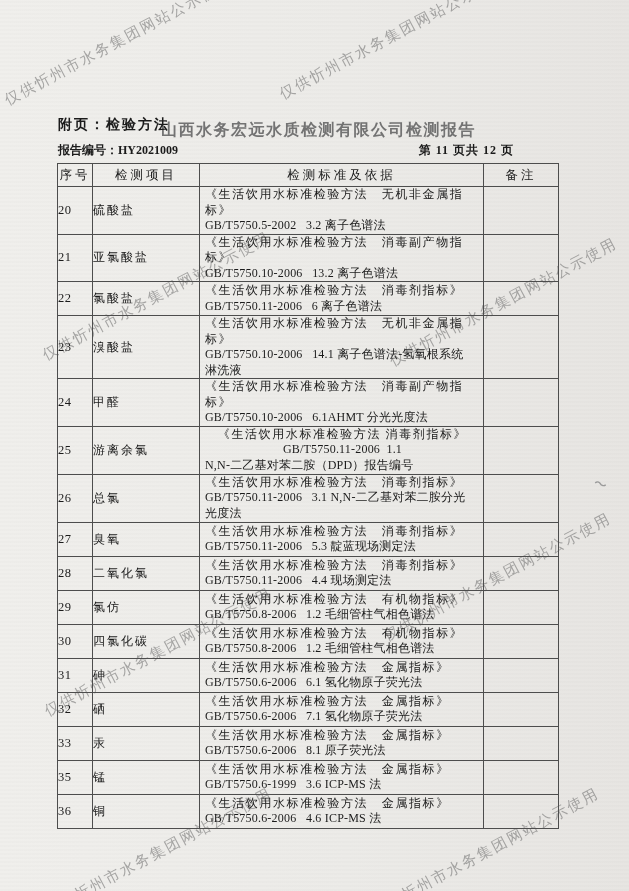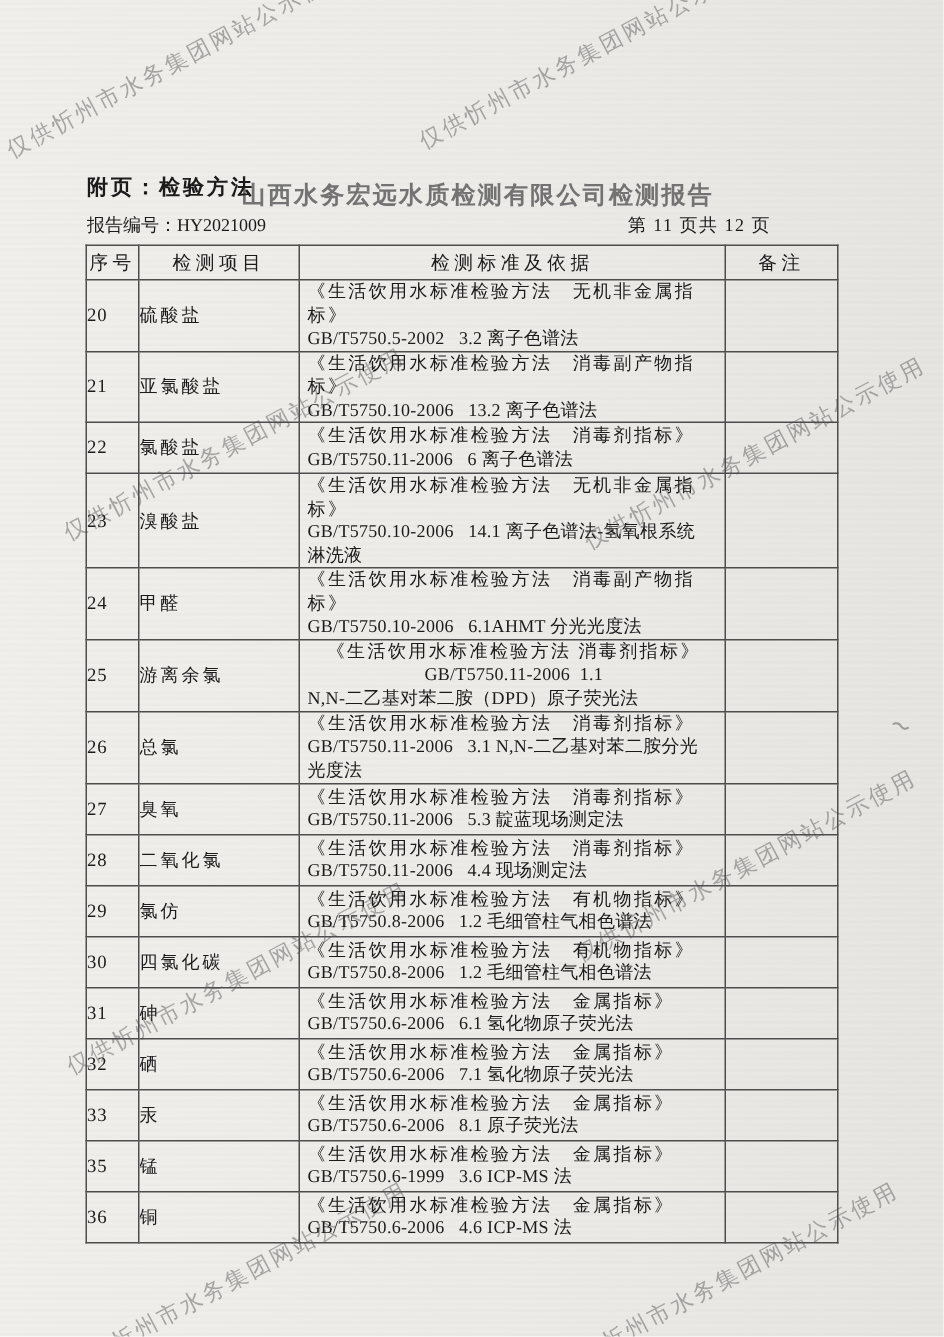--- a/index.html
+++ b/index.html
@@ -35,21 +35,21 @@
     color:#737373;
     margin-top:44px;
   }
   .doc-subtitle{
     position:absolute;left:58px;top:116px;
     font-size:14px;font-weight:bold;letter-spacing:2px;
   }
   .report-line{
     position:absolute;left:58px;top:142px;width:500px;
     display:flex;justify-content:space-between;align-items:flex-end;
-    font-size:12px;font-weight:normal;
+    font-size:12px;font-weight:bold;
   }
   .report-line .page-info{padding-right:44px;letter-spacing:1px;}
   
   table.report{
     position:absolute;left:57px;top:163px;
     border-collapse:collapse;
     table-layout:fixed;
     width:501px;
     background:transparent;
   }
@@ -173,21 +173,21 @@
           <div class="ln">GB/T5750.10-2006   6.1AHMT 分光光度法</div>
         </td>
         <td class="c-remark"></td>
       </tr>
       <tr class="r3">
         <td class="c-no">25</td>
         <td class="c-item">游离余氯</td>
         <td class="c-std">
           <div class="ln book ctr">《生活饮用水标准检验方法 消毒剂指标》</div>
           <div class="ln ctr">GB/T5750.11-2006  1.1</div>
-          <div class="ln">N,N-二乙基对苯二胺（DPD）原子荧光法</div>
+          <div class="ln">N,N-二乙基对苯二胺（DPD）报告编号</div>
         </td>
         <td class="c-remark"></td>
       </tr>
       <tr class="r3">
         <td class="c-no">26</td>
         <td class="c-item">总氯</td>
         <td class="c-std">
           <div class="ln book">《生活饮用水标准检验方法　消毒剂指标》</div>
           <div class="ln">GB/T5750.11-2006   3.1 N,N-二乙基对苯二胺分光</div>
           <div class="ln">光度法</div>

